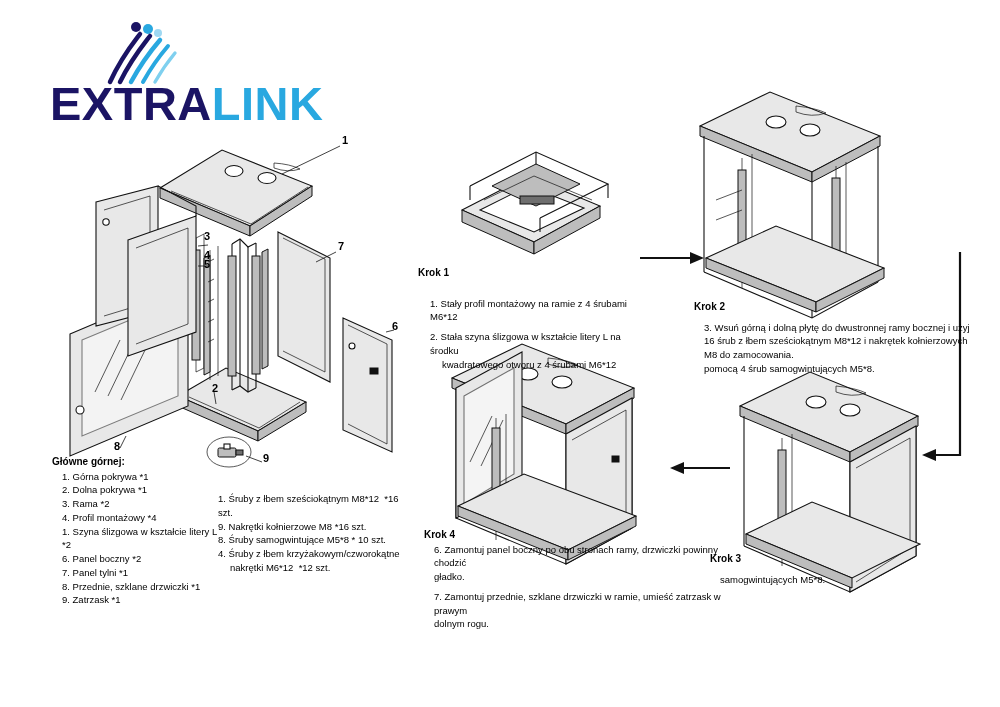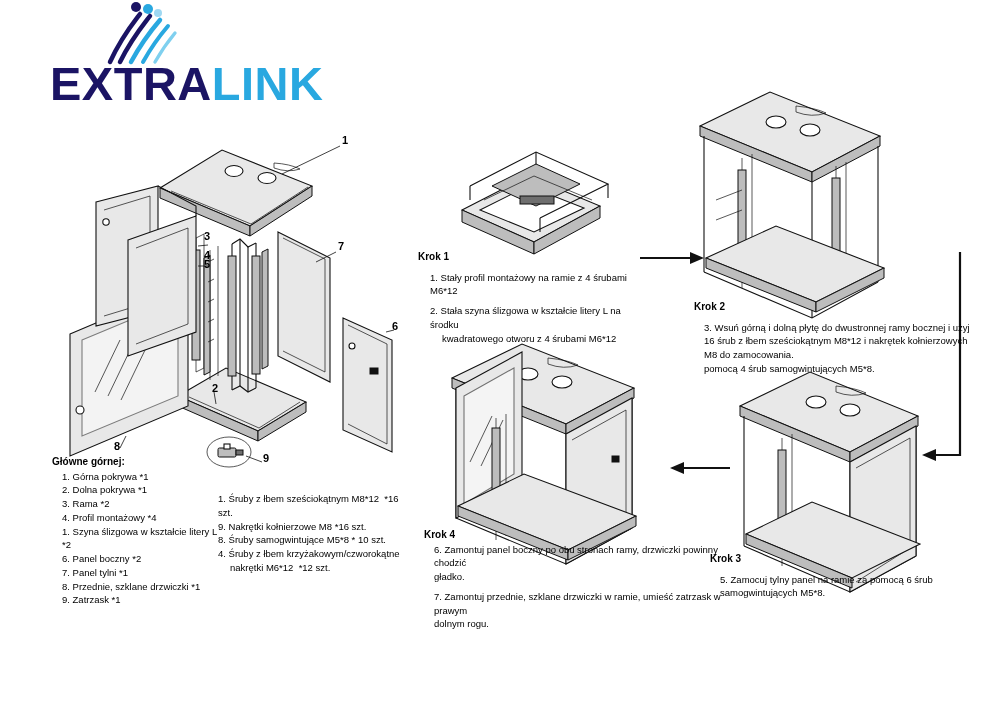--- a/index.html
+++ b/index.html
@@ -6,21 +6,21 @@
   body{
     width:1000px;height:707px;
     background:#ffffff;
     font-family:"Liberation Sans", sans-serif;
     color:#000;
     position:relative;
     overflow:hidden;
   }
   .abs{position:absolute;}
   
-  #logo{left:44px;top:0;width:360px;height:110px;}
+  #logo{left:44px;top:20px;width:360px;height:110px;}
   #logo .wordmark{
     position:absolute;left:6px;top:56px;
     font-size:47px;font-weight:700;letter-spacing:0.5px;
     font-family:"Liberation Sans", sans-serif;
   }
   #logo .w-extra{color:#1b1464;}
   #logo .w-link{color:#29a8e0;}
   #logo svg{position:absolute;left:56px;top:0px;}
   
   .txt{font-size:9.5px;line-height:1.45;}
@@ -289,43 +289,42 @@
 <div class="abs txt" style="left:210px;top:492px;width:200px;">
   <div style="padding-left:8px;">
     <div class="listline">1. Śruby z łbem sześciokątnym M8*12  *16 szt.</div>
     <div class="listline">9. Nakrętki kołnierzowe M8 *16 szt.</div>
     <div class="listline">8. Śruby samogwintujące M5*8 * 10 szt.</div>
     <div class="listline">4. Śruby z łbem krzyżakowym/czworokątne</div>
     <div class="listline" style="padding-left:12px;">nakrętki M6*12  *12 szt.</div>
   </div>
 </div>
 
-<div class="abs txt" style="left:418px;top:250px;width:230px;">
+<div class="abs txt" style="left:418px;top:266px;width:230px;">
   <div class="head">Krok 1</div>
-  <div style="padding-left:12px;margin-top:6px;">
+  <div style="padding-left:12px;margin-top:16px;">
     <div class="listline">1. Stały profil montażowy na ramie z 4 śrubami M6*12</div>
     <div class="listline" style="margin-top:6px;">2. Stała szyna ślizgowa w kształcie litery L na środku</div>
     <div class="listline" style="padding-left:12px;">kwadratowego otworu z 4 śrubami M6*12</div>
   </div>
 </div>
 
 <div class="abs txt" style="left:694px;top:300px;width:280px;">
   <div class="head">Krok 2</div>
   <div style="padding-left:10px;margin-top:6px;">
     <div class="listline">3. Wsuń górną i dolną płytę do dwustronnej ramy bocznej i użyj</div>
     <div class="listline">16 śrub z łbem sześciokątnym M8*12 i nakrętek kołnierzowych</div>
     <div class="listline">M8 do zamocowania.</div>
     <div class="listline">pomocą 4 śrub samogwintujących M5*8.</div>
   </div>
 </div>
 
 <div class="abs txt" style="left:710px;top:552px;width:230px;">
   <div class="head">Krok 3</div>
   <div style="padding-left:10px;margin-top:6px;">
-    <div class="listline">5. Zamocuj tylny panel na ramie za pomocą 6 śrub</div>
     <div class="listline">samogwintujących M5*8.</div>
   </div>
 </div>
 
 <div class="abs txt" style="left:424px;top:528px;width:300px;">
   <div class="head">Krok 4</div>
   <div style="padding-left:10px;">
     <div class="listline">6. Zamontuj panel boczny po obu stronach ramy, drzwiczki powinny chodzić</div>
     <div class="listline">gładko.</div>
     <div class="listline" style="margin-top:6px;">7. Zamontuj przednie, szklane drzwiczki w ramie, umieść zatrzask w prawym</div>

